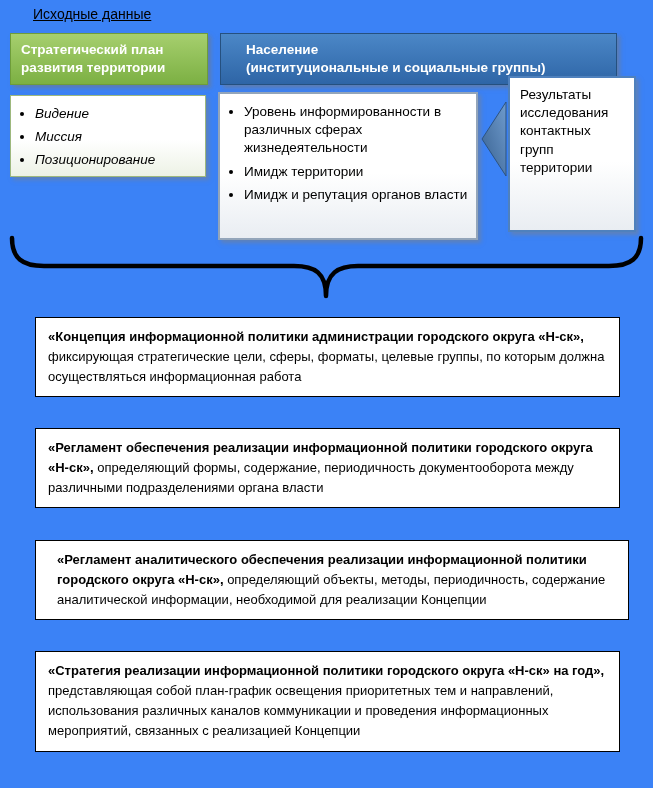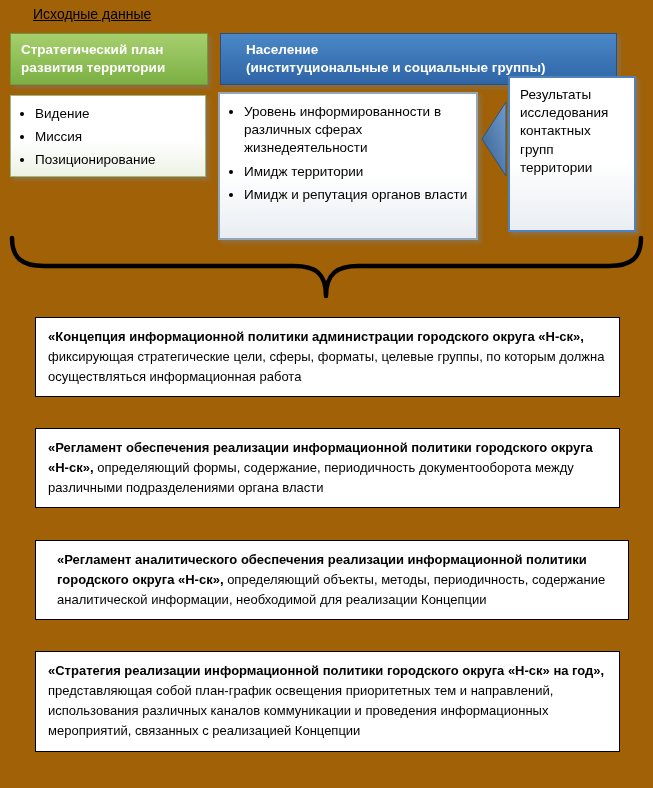--- a/index.html
+++ b/index.html
@@ -1,17 +1,17 @@
 <!DOCTYPE html>
 <html><head>
 <meta charset="utf-8">
 <style>
   html,body { margin:0; padding:0; background:#ffffff; }
   body { font-family:"Liberation Sans", sans-serif; color:#000; }
-  .stage { position:relative; width:653px; height:788px; background:#a16207; overflow:hidden; }
+  .stage { position:relative; width:653px; height:788px; background:#3b82f6; overflow:hidden; }
 
   .title {
     position:absolute; left:33px; top:6px;
     font-size:14px; text-decoration:underline; color:#000;
   }
 
   .hdr {
     position:absolute; color:#fff; font-weight:bold; font-size:13.5px;
     line-height:1.35; padding:7px 10px; white-space:pre-line;
     border-radius:0; box-shadow:3px 3px 4px rgba(120,120,120,.55);
@@ -30,20 +30,21 @@
 
   .panel {
     position:absolute; font-size:13.5px; line-height:1.35;
     background:linear-gradient(#ffffff 55%, #e9edf2);
     box-shadow:3px 3px 4px rgba(130,130,130,.5);
   }
   .panel-strategic {
     left:10px; top:95px; width:194px; height:80px;
     border:1px solid #9db87d;
     background:linear-gradient(#ffffff 55%, #edf2e5);
+    font-style:italic;
   }
   .panel-population {
     left:218px; top:92px; width:256px; height:144px;
     border:2px solid #93a5ba;
   }
   .panel-research {
     left:508px; top:76px; width:128px; height:156px;
     border:2px solid #4f81bd;
     padding:8px 10px; box-sizing:border-box;
   }

